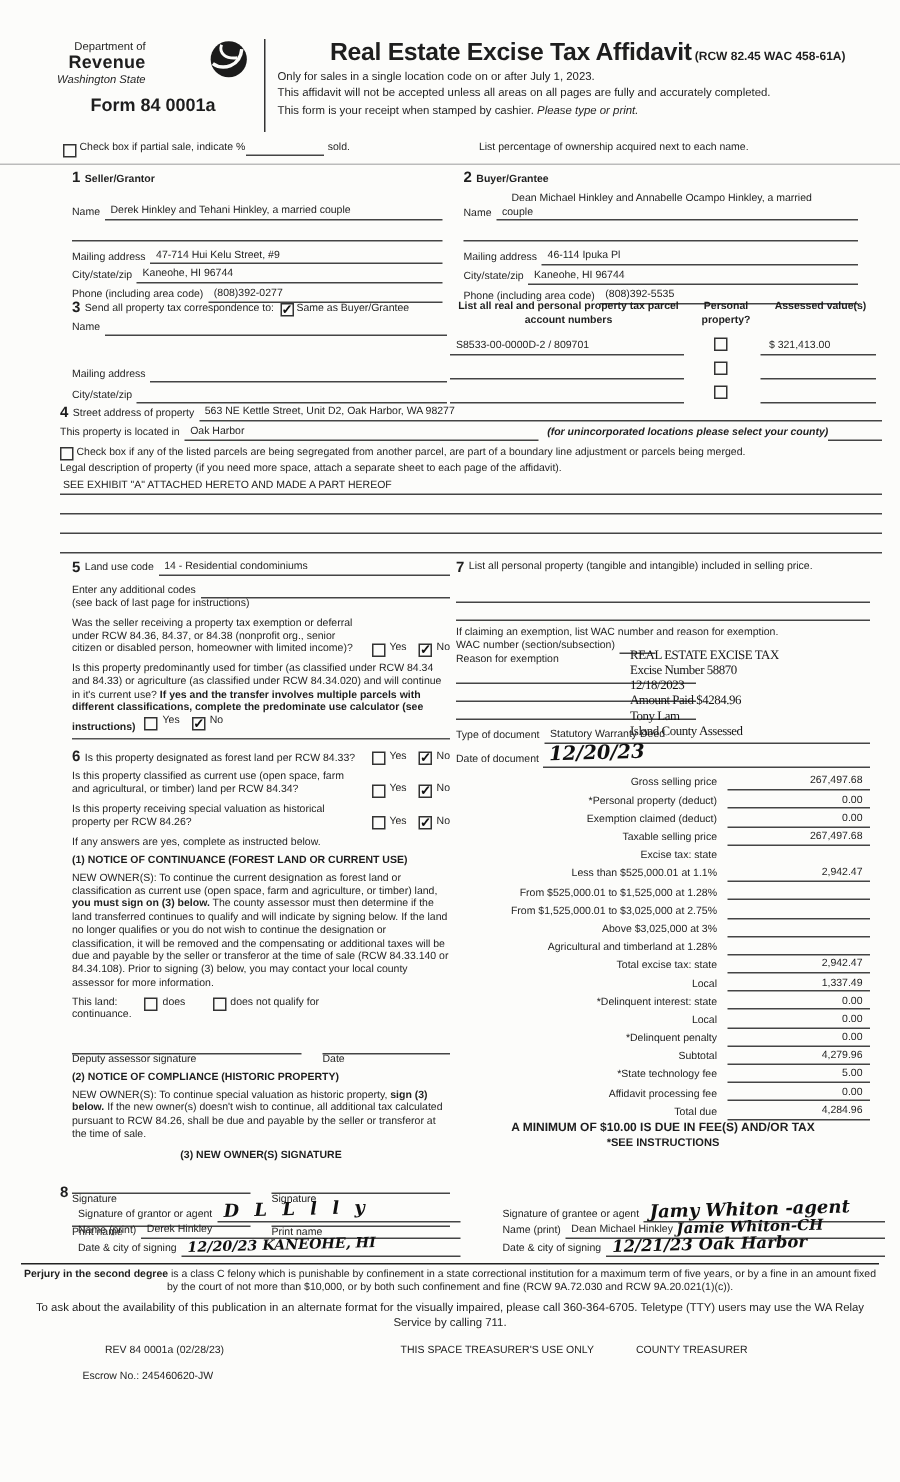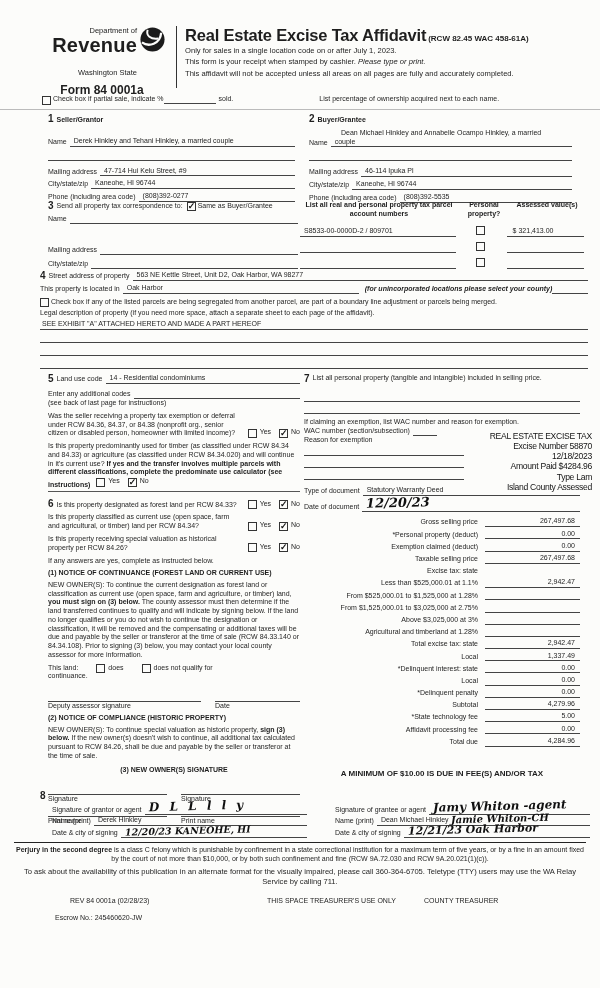--- a/index.html
+++ b/index.html
@@ -16,30 +16,30 @@
   .fill { flex:1; border-bottom:1px solid #444; margin-left:3px; padding:0 2px 0px 4px; min-height:8px; white-space:nowrap; }
   .ul { border-bottom:1px solid #444; display:inline-block; }
   .num { font-weight:bold; font-size:10px; margin-right:3px; line-height:1; }
   .cb { display:inline-block; width:7px; height:7px; border:1px solid #333; background:#fcfcfa; position:relative; flex:0 0 auto; margin:0 2px -1px 0; }
   .cb.checked:before { content:"\2713"; position:absolute; left:0px; top:-2px; font-size:9px; font-weight:bold; color:#111; }
   .yn { display:inline-flex; align-items:flex-end; white-space:nowrap; gap:1px; flex:0 0 auto; }
   .yn .gap { width:6px; }
   
   .header { position:absolute; top:26px; left:38px; width:552px; display:flex; }
   .logo-block { width:128px; }
-  .logo-row { display:flex; align-items:flex-start; justify-content:flex-end; }
+  .logo-row { display:flex; align-items:flex-start; justify-content:space-between; }
   .logo-text { text-align:right; }
   .dept { font-size:7.5px; }
-  .revname { font-size:20px; font-weight:bold; letter-spacing:0.2px; line-height:1; }
-  .wastate { font-size:7.5px; margin-top:13px; }
+  .revname { font-size:12px; font-weight:bold; letter-spacing:0.2px; line-height:1; }
+  .wastate { font-size:7.5px; font-style:italic; margin-top:1px; }
   .formno { font-size:12px; font-weight:bold; margin-top:5px; text-align:center; }
   .logo-mark { width:27px; height:27px; margin-left:2px; flex:0 0 auto; }
   .vline { width:1px; background:#333; margin:0 8px 0 10px; height:62px; }
   .title-block { flex:1; padding-top:1px; }
-  .main-title { font-size:16.5px; font-weight:bold; line-height:1; letter-spacing:-0.2px; }
+  .main-title { font-size:16.5px; font-weight:bold; line-height:1; letter-spacing:-0.2px;margin-left:35px; }
   .rcw { font-size:8px; font-weight:bold; }
   .hnote { font-size:7.6px; margin-top:2px; }
   
   .partial { position:absolute; top:95px; left:42px; width:548px; }
   .partial .pct { width:52px; }
   .hr1 { position:absolute; top:109px; left:0px; width:600px; border-top:1px solid #bbb; }
   
   .sec12 { position:absolute; top:114px; left:48px; width:524px; display:flex; gap:14px; }
   .col-a { width:247px; }
   .col-b { width:263px; }
@@ -70,22 +70,22 @@
   .sig2 { display:flex; gap:14px; margin-top:10px; }
   .sig2 .sg { flex:1; }
   .sigline { border-bottom:1px solid #444; height:10px; }
   .center { text-align:center; }
   
   .blankline { border-bottom:1px solid #444; height:11px; }
   .mrow { display:flex; align-items:flex-end; height:12.2px; }
   .mlabel { flex:1; text-align:right; padding-right:7px; white-space:nowrap; }
   .mval { width:90px; border-bottom:1px solid #444; text-align:right; padding-right:5px; white-space:nowrap; }
   .mval.noline { border-bottom:none; }
-  .stamp { position:absolute; left:116px; top:57px; width:172px; text-align:right;
-    font-family:Liberation Sans, sans-serif; font-size:8.6px; line-height:1.18; color:#141414; letter-spacing:-0.3px; }
+  .stamp { position:absolute; left:116px; top:57px; width:172px; text-align:left;
+    font-family:Liberation Serif, serif; font-size:8.6px; line-height:1.18; color:#141414; letter-spacing:-0.3px; }
   .hand { font-family:"DejaVu Serif", serif; font-style:italic; font-weight:bold; color:#101010; display:inline-block; transform:rotate(-1.5deg); }
   
   .sec8 { position:absolute; top:791px; left:40px; width:550px; }
   .sec8cols { display:flex; gap:16px; margin-top:2px; }
   .sec8 .c { flex:1; }
   .srow { display:flex; align-items:flex-end; height:11.5px; position:relative; }
   
   .footer { position:absolute; top:842px; left:14px; width:572px; }
   .fhr { border-top:1.4px solid #222; margin-bottom:2px; }
   .perjury { text-align:center; font-size:7px; line-height:1.3; }
@@ -116,22 +116,22 @@
       </div>
       <div class="formno">Form 84 0001a</div>
     </div>
     <div class="vline"></div>
     <div class="title-block">
       <div>
         <span class="main-title">Real Estate Excise Tax Affidavit</span>
         <span class="rcw">(RCW 82.45 WAC 458-61A)</span>
       </div>
       <div class="hnote">Only for sales in a single location code on or after July 1, 2023.</div>
+      <div class="hnote">This affidavit will not be accepted unless all areas on all pages are fully and accurately completed.</div>
       <div class="hnote"><span>This form is your receipt when stamped by cashier. </span><span class="i">Please type or print.</span></div>
-      <div class="hnote">This affidavit will not be accepted unless all areas on all pages are fully and accurately completed.</div>
     </div>
   </div>
 
   <div class="partial row">
     <span class="cb"></span>
     <span>Check box if partial sale, indicate %</span>
     <span class="ul pct"></span>
     <span style="margin-left:3px;">sold.</span>
     <span style="width:86px;"></span>
     <span>List percentage of ownership acquired next to each name.</span>
@@ -381,21 +381,21 @@
     </div>
     <div>Reason for exemption</div>
     <div class="blankline" style="width:160px;"></div>
     <div class="blankline" style="width:160px;"></div>
     <div class="blankline" style="width:160px;"></div>
     <div class="stamp">
       <div>REAL ESTATE EXCISE TAX</div>
       <div>Excise Number 58870</div>
       <div>12/18/2023</div>
       <div>Amount Paid $4284.96</div>
-      <div>Type Lam</div>
+      <div>Tony Lam</div>
       <div>Island County Assessed</div>
     </div>
     <div class="row" style="margin-top:6px;">
       <span>Type of document</span>
       <span class="fill">Statutory Warranty Deed</span>
     </div>
     <div class="row" style="margin-top:2px; height:14px;">
       <span>Date of document</span>
       <span class="fill"><span class="hand" style="font-size:13px;">12/20/23</span></span>
     </div>
@@ -470,21 +470,22 @@
         </div>
       <div class="mrow">
           <span class="mlabel">Affidavit processing fee</span>
           <span class="mval">0.00</span>
         </div>
       <div class="mrow">
           <span class="mlabel">Total due</span>
           <span class="mval">4,284.96</span>
         </div>
     </div>
-    <div class="center b" style="margin-top:22px; font-size:8px;">A MINIMUM OF $10.00 IS DUE IN FEE(S) AND/OR TAX</div>
+    <div class="center b" style="margin-top:0; font-size:8px;">A MINIMUM OF $10.00 IS DUE IN FEE(S) AND/OR TAX</div>
+    <div class="center b" style="font-size:7.4px;">*SEE INSTRUCTIONS</div>
   </div>
 
   <div class="sec8">
     <div class="row" style="align-items:center;">
       <span class="num">8</span>
     </div>
     <div class="sec8cols">
       <div class="c" style="padding-left:12px;">
         <div class="srow">
           <span>Signature of grantor or agent</span>

